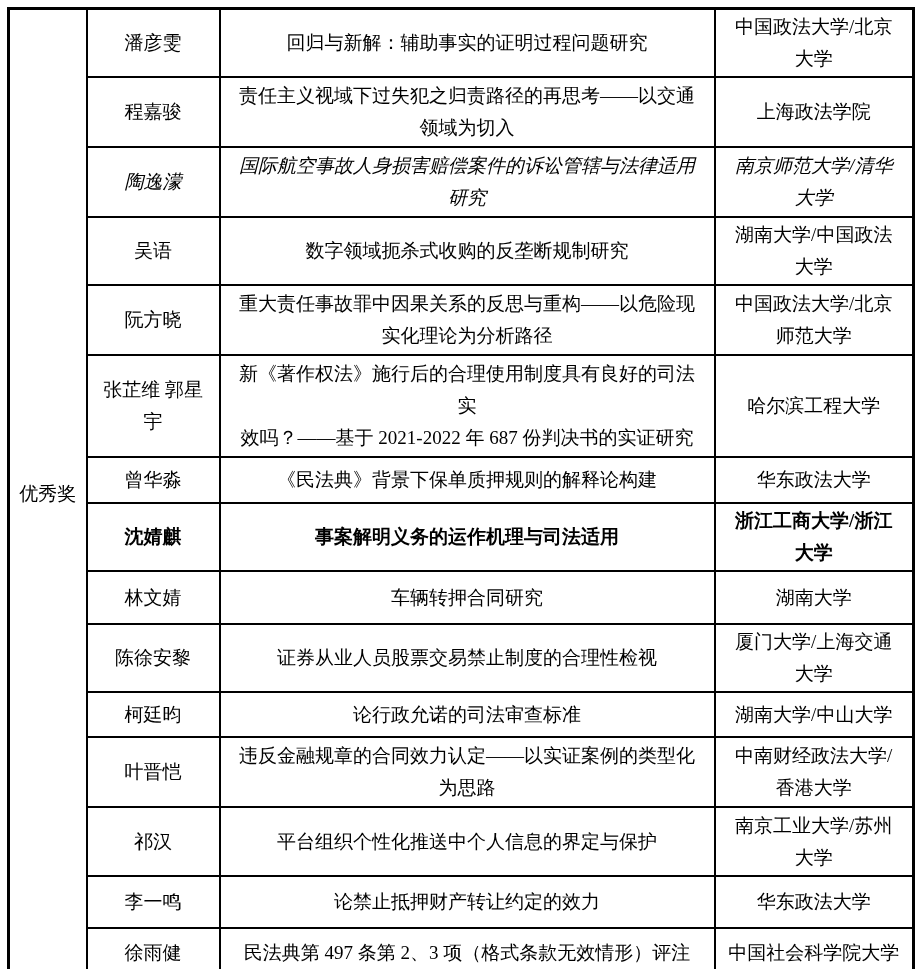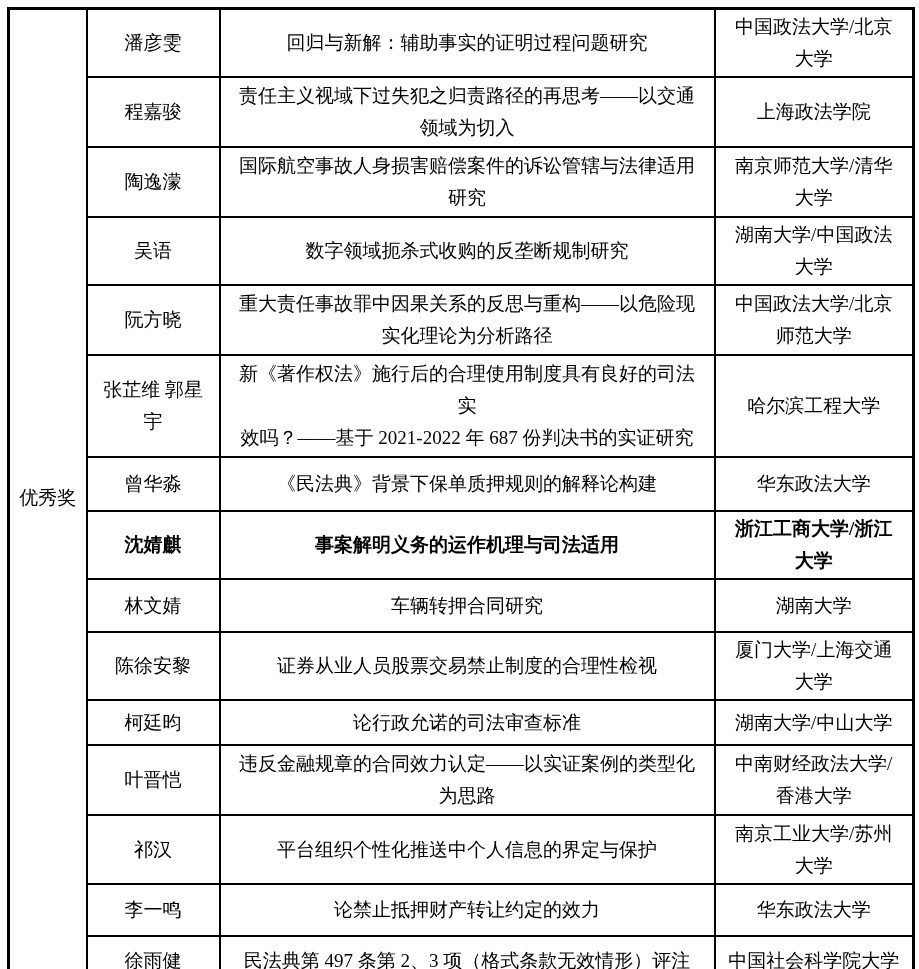--- a/index.html
+++ b/index.html
@@ -49,21 +49,21 @@
         <td class="title-cell">回归与新解：辅助事实的证明过程问题研究</td>
         <td class="univ-cell">中国政法大学/北京
 大学</td>
       </tr>
       <tr style="height:69px;">
         <td class="name-cell">程嘉骏</td>
         <td class="title-cell">责任主义视域下过失犯之归责路径的再思考——以交通
 领域为切入</td>
         <td class="univ-cell">上海政法学院</td>
       </tr>
-      <tr style="height:67px;">
+      <tr style="height:67px;font-style:italic;">
         <td class="name-cell">陶逸濛</td>
         <td class="title-cell">国际航空事故人身损害赔偿案件的诉讼管辖与法律适用
 研究</td>
         <td class="univ-cell">南京师范大学/清华
 大学</td>
       </tr>
       <tr style="height:67px;">
         <td class="name-cell">吴语</td>
         <td class="title-cell">数字领域扼杀式收购的反垄断规制研究</td>
         <td class="univ-cell">湖南大学/中国政法
@@ -76,21 +76,21 @@
         <td class="univ-cell">中国政法大学/北京
 师范大学</td>
       </tr>
       <tr style="height:92px;">
         <td class="name-cell">张芷维 郭星
 宇</td>
         <td class="title-cell">新《著作权法》施行后的合理使用制度具有良好的司法实
 效吗？——基于 2021-2022 年 687 份判决书的实证研究</td>
         <td class="univ-cell">哈尔滨工程大学</td>
       </tr>
-      <tr style="height:54px;">
+      <tr style="height:46px;">
         <td class="name-cell">曾华淼</td>
         <td class="title-cell">《民法典》背景下保单质押规则的解释论构建</td>
         <td class="univ-cell">华东政法大学</td>
       </tr>
       <tr style="height:60px;font-weight:bold;">
         <td class="name-cell">沈婧麒</td>
         <td class="title-cell">事案解明义务的运作机理与司法适用</td>
         <td class="univ-cell">浙江工商大学/浙江
 大学</td>
       </tr>

